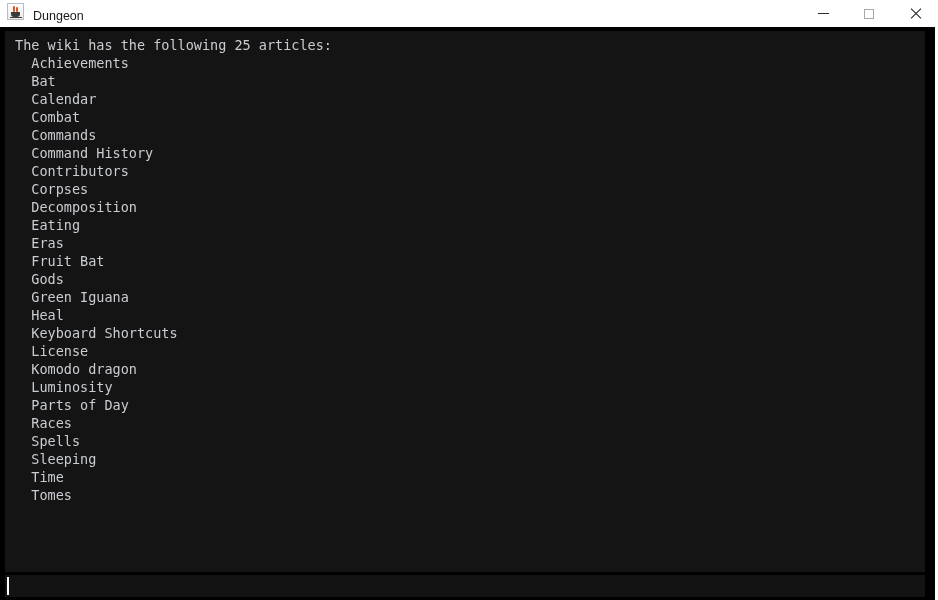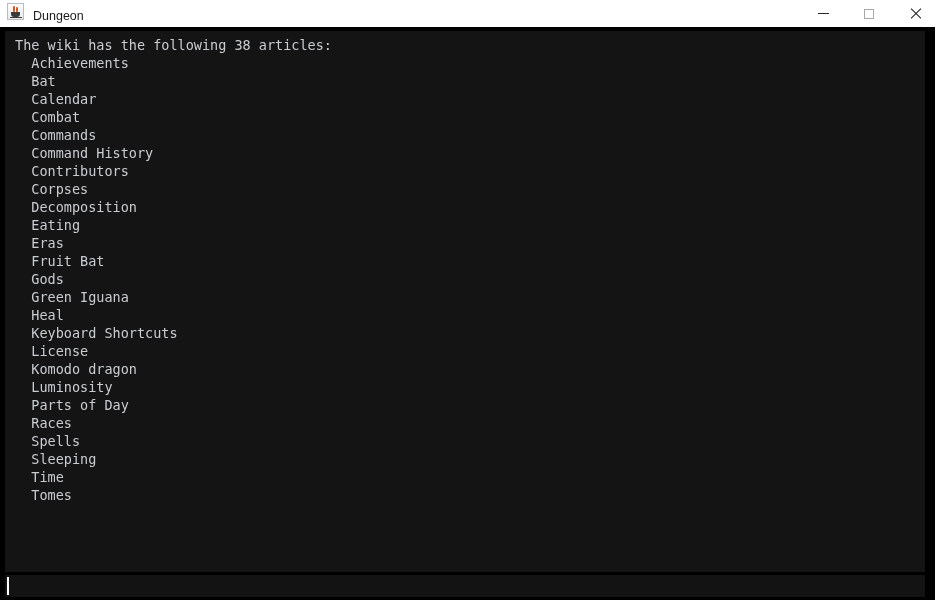--- a/index.html
+++ b/index.html
@@ -235,21 +235,21 @@
       </button>
       <button class="tbtn">
         <span class="glyph-close"></span>
       </button>
     </div>
   </div>
 
   <div class="frame">
 
     <div class="console">
-      <pre class="console-text">The wiki has the following 38 articles:
+      <pre class="console-text">The wiki has the following 25 articles:
   Achievements
   Bat
   Calendar
   Combat
   Commands
   Command History
   Contributors
   Corpses
   Decomposition
   Eating

